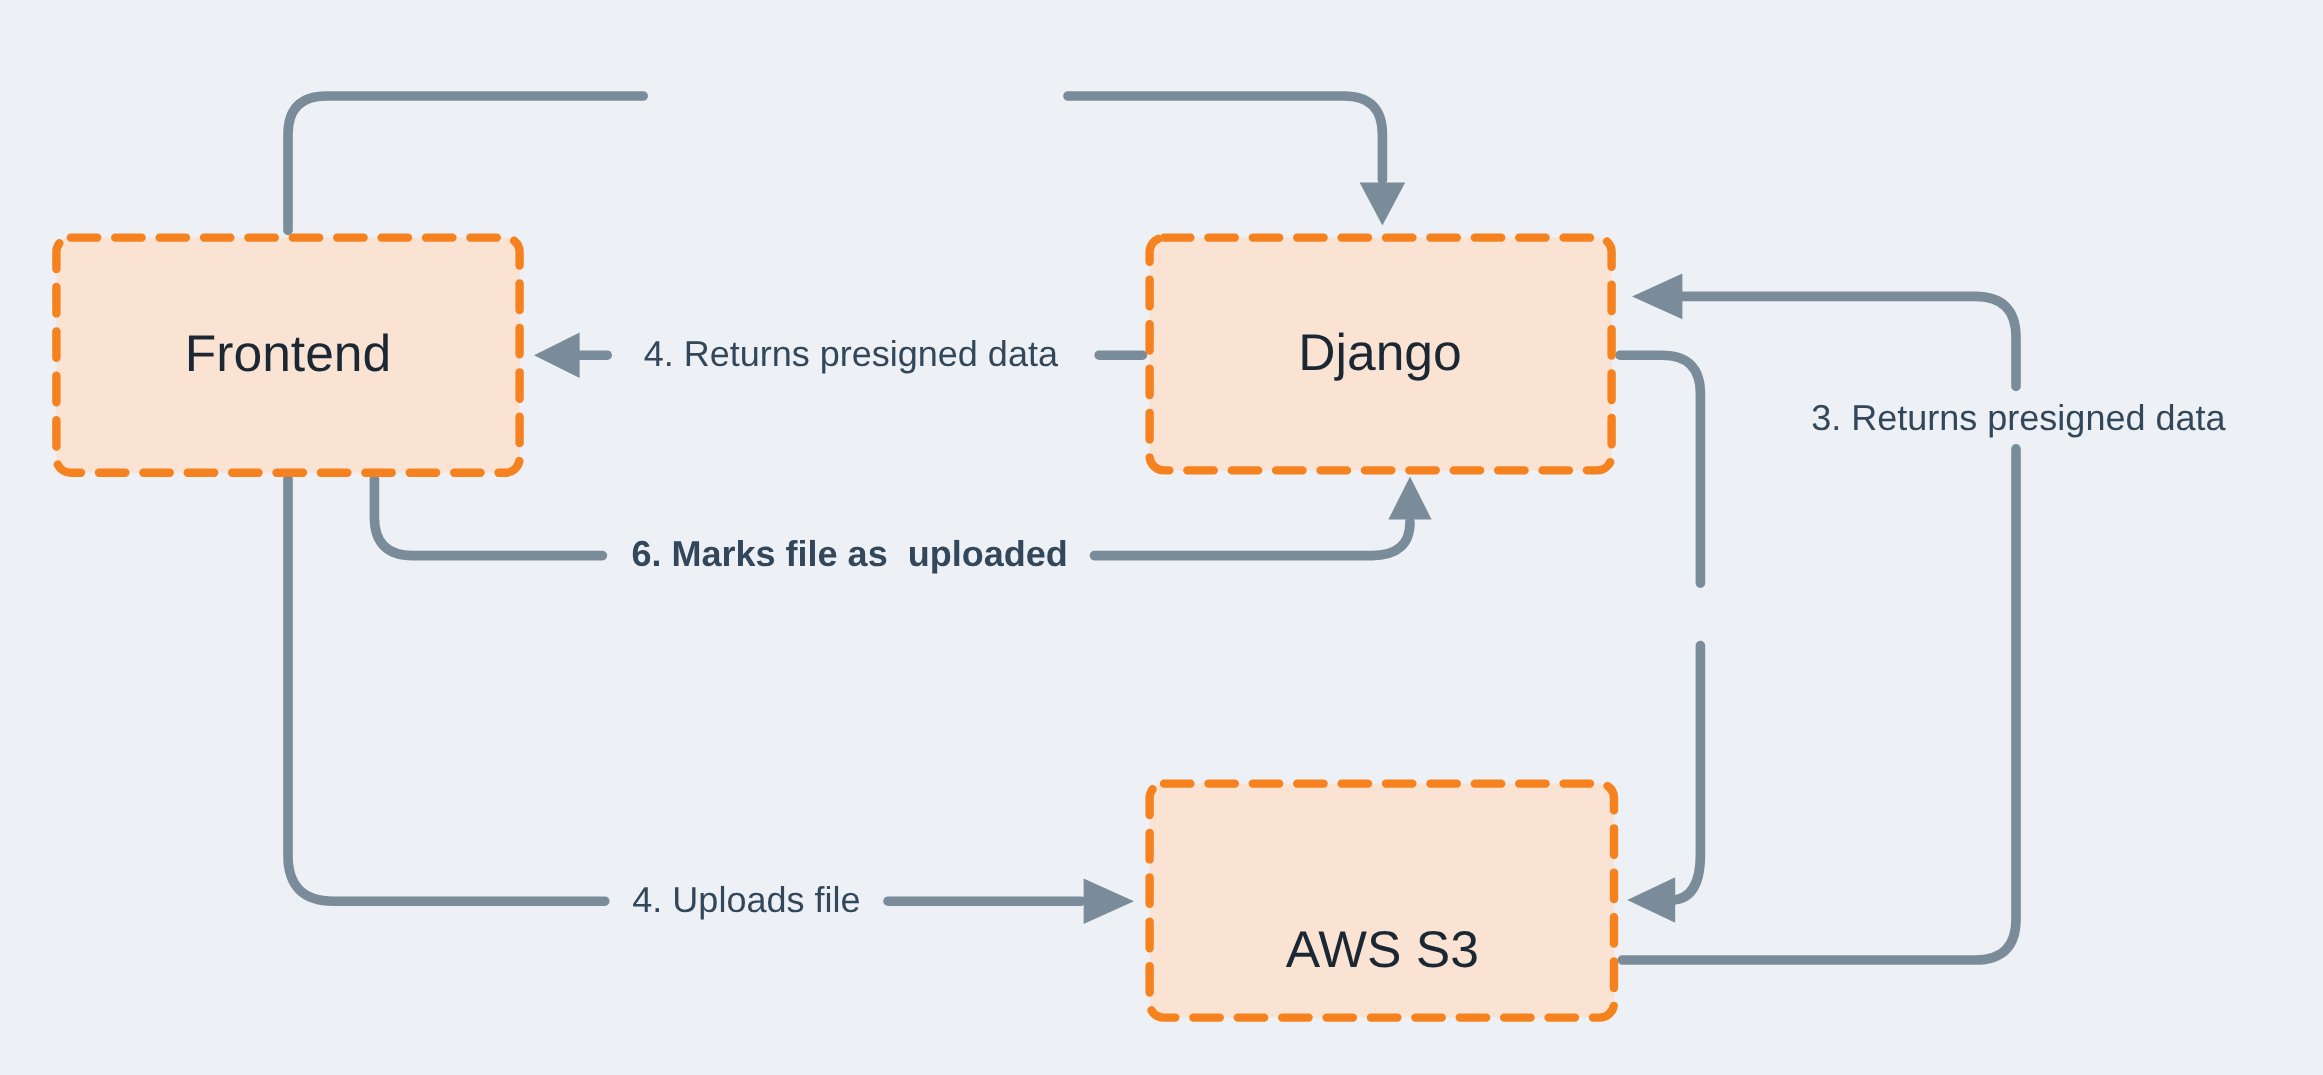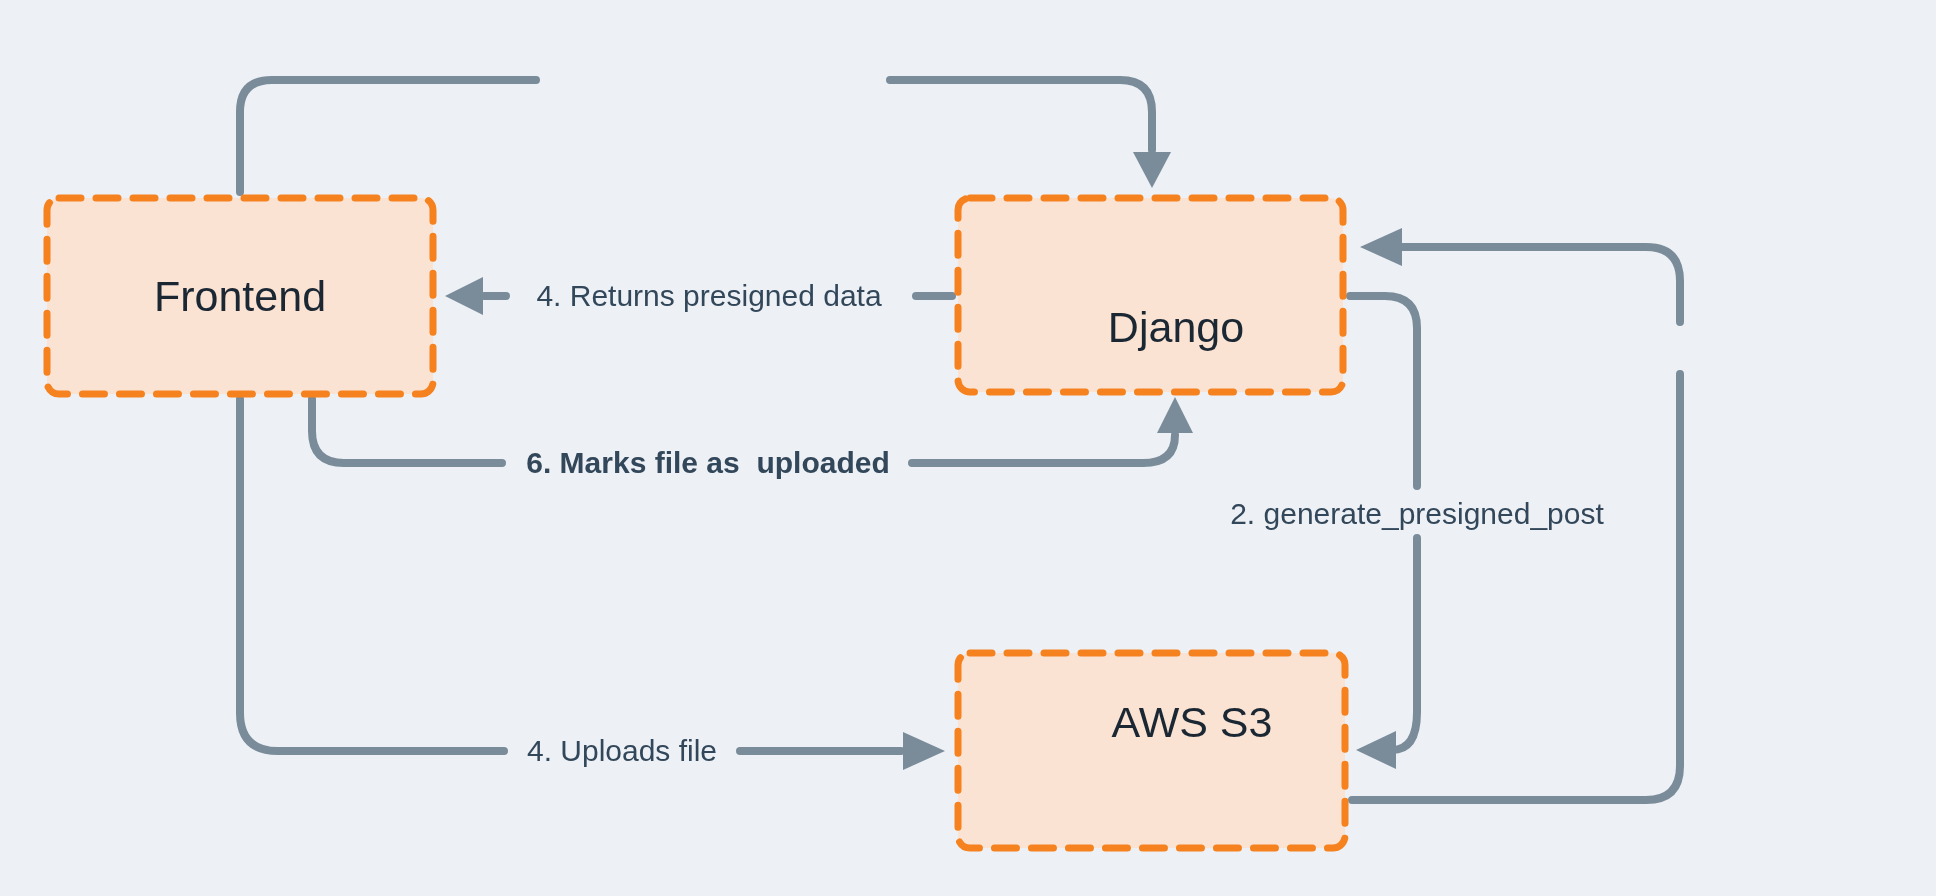--- a/index.html
+++ b/index.html
@@ -76,21 +76,21 @@
     <path class="flow-line" d="M 1352 800 H 1646 Q 1680 800 1680 766 V 374"></path>
     <path class="flow-line" d="M 1680 322 V 281 Q 1680 247 1646 247 H 1400"></path>
     <polygon class="flow-head" points="1402,228 1402,266 1360,247"></polygon>
 
     <rect class="node-rect" x="47" y="198" width="386" height="196" rx="12"></rect>
     <rect class="node-rect" x="958" y="198" width="385" height="194" rx="12"></rect>
     <rect class="node-rect" x="958" y="653" width="387" height="195" rx="12"></rect>
   </svg>
 
   <div class="node-label" style="left:240px;top:296px;">Frontend</div>
-  <div class="node-label" style="left:1176px;top:295px;margin-top:32px;">Django</div>
-  <div class="node-label" style="left:1152px;top:722px;margin-left:40px;">AWS S3</div>
+  <div class="node-label" style="left:1150px;top:295px;">Django</div>
+  <div class="node-label" style="left:1152px;top:792px;">AWS S3</div>
 
-  <div class="edge-label" style="left:1417px;top:514px;">2. generate_presigned_post</div>
+  <div class="edge-label" style="left:1682px;top:349px;">3. Returns presigned data</div>
   <div class="edge-label" style="left:709px;top:296px;">4. Returns presigned data</div>
   <div class="edge-label" style="left:622px;top:751px;">4. Uploads file</div>
   <div class="edge-label" style="left:708px;top:463px;font-weight:bold;">6. Marks file as  uploaded</div>
 
 </div>
 
 </body></html>

